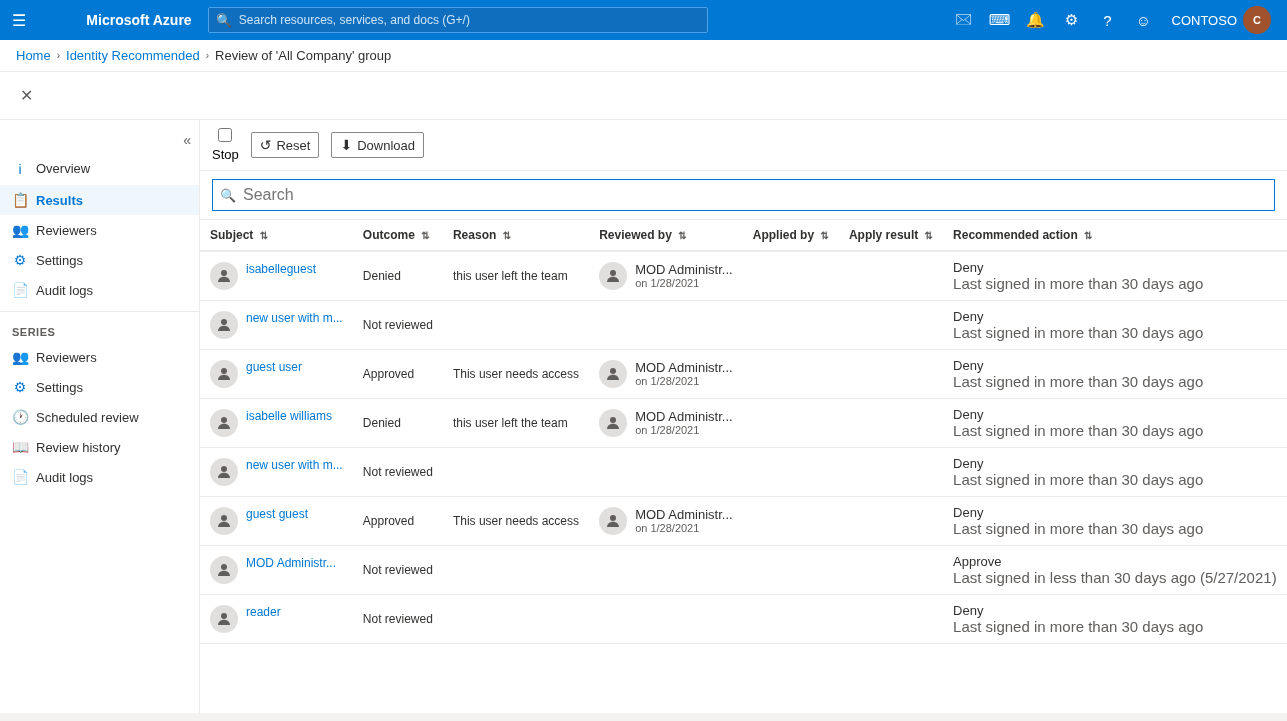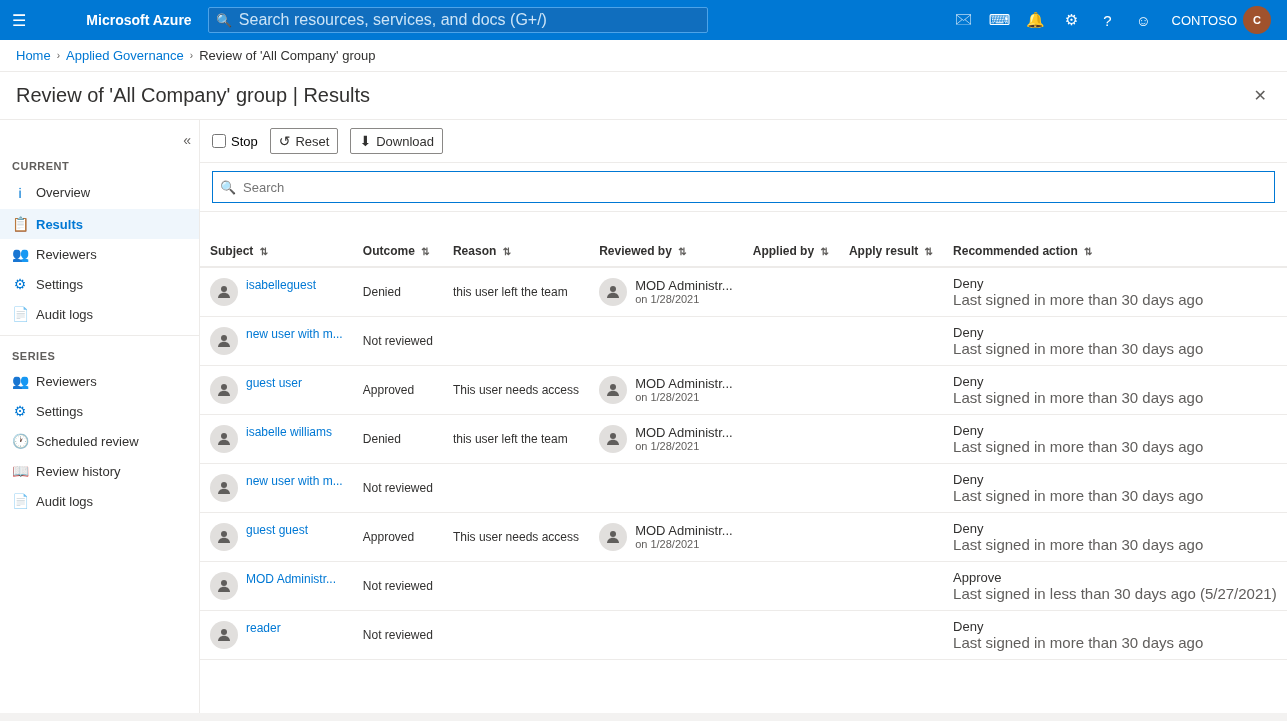--- a/index.html
+++ b/index.html
@@ -175,42 +175,41 @@
     
     .search-row {
       padding: 8px 12px;
       border-bottom: 1px solid #edebe9;
     }
     .table-search {
       width: 100%;
       height: 32px;
       border: 1px solid #0078d4;
       padding: 0 8px 0 30px;
-      font-size: 13px;
+      font-size: 16px;
       outline: none;
       color: #323130;
     }
     .search-row-inner {
       position: relative;
     }
     .search-icon-inner {
       position: absolute;
       left: 8px;
       top: 50%;
       transform: translateY(-50%);
       color: #605e5c;
       font-size: 13px;
     }
 
     
     .table-container {
       flex: 1;
       overflow-y: auto;
       overflow-x: hidden;
-      margin-top: 24px;
     }
     table {
       width: 100%;
       border-collapse: collapse;
     }
     thead th {
       background: white;
       border-bottom: 2px solid #edebe9;
       padding: 8px 10px;
       text-align: left;
@@ -252,57 +251,55 @@
     .action-sub { font-size: 15px; color: #605e5c; }
   </style>
 </head>
 <body>
 
 <div class="top-nav">
   <span class="hamburger">☰</span>
   <span class="azure-logo">Microsoft Azure</span>
   <div class="search-bar">
     <span>🔍</span>
-    <span style="font-size:16px;">Search resources, services, and docs (G+/)</span>
+    <span style="font-size:12px;">Search resources, services, and docs (G+/)</span>
   </div>
   <div class="nav-icons">
     <div class="nav-icon">🖂</div>
     <div class="nav-icon">⌨</div>
     <div class="nav-icon">🔔</div>
     <div class="nav-icon">⚙</div>
     <div class="nav-icon">?</div>
     <div class="nav-icon">☺</div>
     <div class="user-badge">
       <span>CONTOSO</span>
       <div class="user-avatar">C</div>
     </div>
   </div>
 </div>
 
 <div class="breadcrumb">
   <span class="breadcrumb-item">Home</span>
   <span class="breadcrumb-sep">›</span>
-  <span class="breadcrumb-item">Applied Governance</span>
+  <span class="breadcrumb-item">Identity Recommended</span>
   <span class="breadcrumb-sep">›</span>
   <span class="breadcrumb-current">Review of 'All Company' group</span>
 </div>
 
 <div class="page-title-bar">
-  <h1 class="page-title">Review of 'All Company' group | Results</h1>
   <span class="close-btn">✕</span>
 </div>
 
 <div class="main-layout">
 
   <div class="sidebar">
     <div class="sidebar-collapse">
       <span class="sidebar-collapse-btn">«</span>
     </div>
 
-    <div class="sidebar-section-label">Current</div>
 
     <div class="sidebar-item">
       <span class="sidebar-item-icon">ℹ</span>
       <span>Overview</span>
     </div>
     <div class="sidebar-item active">
       <span class="sidebar-item-icon">📋</span>
       <span>Results</span>
     </div>
     <div class="sidebar-item">
@@ -340,21 +337,21 @@
     </div>
     <div class="sidebar-item">
       <span class="sidebar-item-icon">📄</span>
       <span>Audit logs</span>
     </div>
   </div>
 
   <div class="content">
 
     <div class="toolbar">
-      <label style="display:flex;align-items:center;gap:5px;cursor:pointer;">
+      <label style="display:flex;align-items:center;gap:5px;cursor:pointer;flex-direction:column;">
         <input type="checkbox" class="stop-checkbox" style="">
         <span>Stop</span>
       </label>
       <button class="toolbar-btn">
         <span style="font-size:14px;">↺</span>
         <span>Reset</span>
       </button>
       <button class="toolbar-btn">
         <span style="font-size:14px;">⬇</span>
         <span>Download</span>

